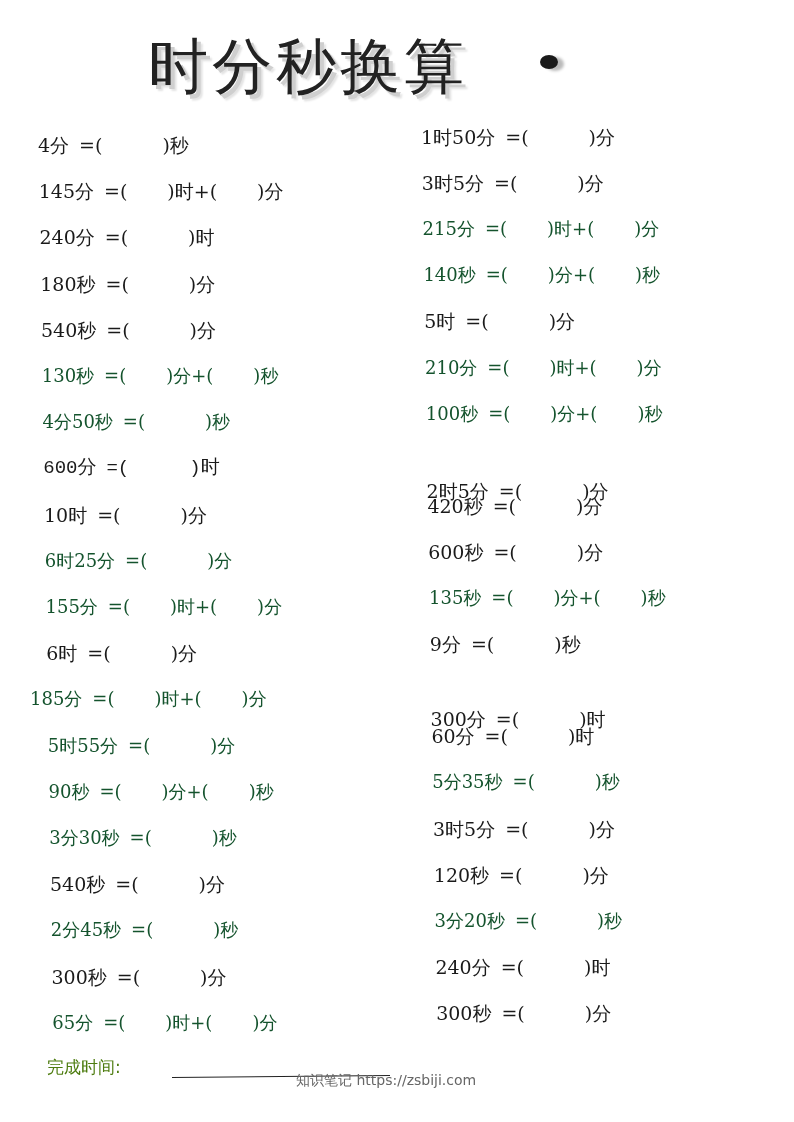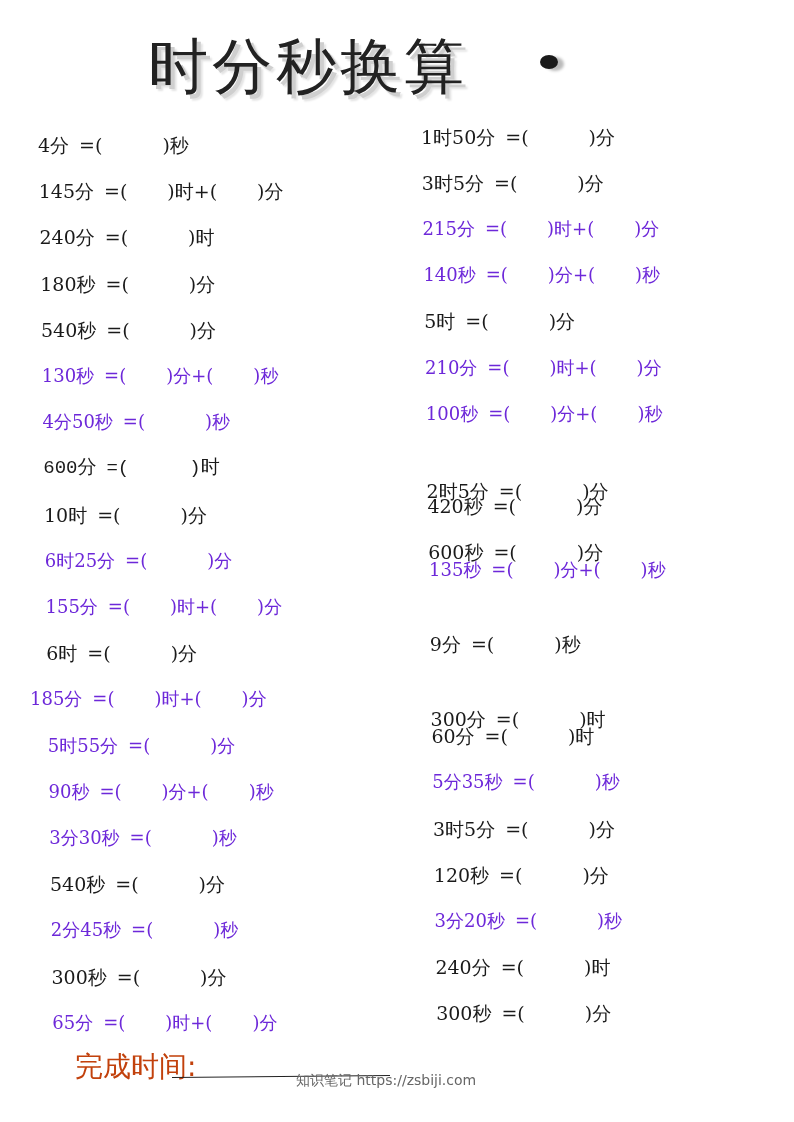--- a/index.html
+++ b/index.html
@@ -18,28 +18,28 @@
     .title-dot {
       position: absolute; left: 540px; top: 55px;
       width: 18px; height: 14px; border-radius: 50%;
       background: #1a1a1a;
       box-shadow: 6px 2px 3px #bbb;
     }
     .problem {
       position: absolute; white-space: nowrap;
       font-size: 19px; line-height: 24px;
     }
-    .problem.light { color: #6d28d9; font-size: 18px; }
+    .problem.light { color: #14532d; font-size: 18px; }
     .problem .lhs { display: inline-block; }
     .problem .eq { margin-left: 10px; }
     .problem .blank { display: inline-block; }
     .footer-label {
       position: absolute; left: 47px; top: 1052px;
       font-family: "DejaVu Sans", "Liberation Sans", sans-serif;
-      font-size: 28px; line-height: 30px; color: #c2410c; margin-left: 28px;
+      font-size: 17px; line-height: 30px; color: #4d7c0f;
     }
     .footer-line {
       position: absolute; left: 172px; top: 1076px;
       width: 218px; height: 0; border-top: 1.5px solid #222;
       transform: rotate(-0.5deg);
     }
     .watermark {
       position: absolute; left: 296px; top: 1071px;
       font-family: "DejaVu Sans", "Liberation Sans", sans-serif;
       font-size: 14px; line-height: 18px; color: #666;
@@ -77,21 +77,21 @@
     <div class="problem" style="left: 421px; top: 125px;"><span class="lhs">1时50分</span><span class="eq">=(</span><span class="blank" style="width: 60px;"></span><span class="unit">)分</span></div>
     <div class="problem" style="left: 421.8px; top: 171.1px;"><span class="lhs">3时5分</span><span class="eq">=(</span><span class="blank" style="width: 60px;"></span><span class="unit">)分</span></div>
     <div class="problem light" style="left: 422.6px; top: 217.2px;"><span class="lhs">215分</span><span class="eq">=(</span><span class="blank" style="width: 40px;"></span><span class="unit">)时+(</span><span class="blank" style="width: 40px;"></span><span class="unit">)分</span></div>
     <div class="problem light" style="left: 423.4px; top: 263.3px;"><span class="lhs">140秒</span><span class="eq">=(</span><span class="blank" style="width: 40px;"></span><span class="unit">)分+(</span><span class="blank" style="width: 40px;"></span><span class="unit">)秒</span></div>
     <div class="problem" style="left: 424.2px; top: 309.4px;"><span class="lhs">5时</span><span class="eq">=(</span><span class="blank" style="width: 60px;"></span><span class="unit">)分</span></div>
     <div class="problem light" style="left: 425px; top: 355.5px;"><span class="lhs">210分</span><span class="eq">=(</span><span class="blank" style="width: 40px;"></span><span class="unit">)时+(</span><span class="blank" style="width: 40px;"></span><span class="unit">)分</span></div>
     <div class="problem light" style="left: 425.8px; top: 401.6px;"><span class="lhs">100秒</span><span class="eq">=(</span><span class="blank" style="width: 40px;"></span><span class="unit">)分+(</span><span class="blank" style="width: 40px;"></span><span class="unit">)秒</span></div>
     <div class="problem" style="left: 426.6px; top: 447.7px; margin-top: 31px;"><span class="lhs">2时5分</span><span class="eq">=(</span><span class="blank" style="width: 60px;"></span><span class="unit">)分</span></div>
     <div class="problem" style="left: 427.4px; top: 493.8px;"><span class="lhs">420秒</span><span class="eq">=(</span><span class="blank" style="width: 60px;"></span><span class="unit">)分</span></div>
     <div class="problem" style="left: 428.2px; top: 539.9px;"><span class="lhs">600秒</span><span class="eq">=(</span><span class="blank" style="width: 60px;"></span><span class="unit">)分</span></div>
-    <div class="problem light" style="left: 429px; top: 558px;"><span class="lhs">135秒</span><span class="eq">=(</span><span class="blank" style="width: 40px;"></span><span class="unit">)分+(</span><span class="blank" style="width: 40px;"></span><span class="unit">)秒</span></div>
+    <div class="problem light" style="left: 429px; top: 586px;"><span class="lhs">135秒</span><span class="eq">=(</span><span class="blank" style="width: 40px;"></span><span class="unit">)分+(</span><span class="blank" style="width: 40px;"></span><span class="unit">)秒</span></div>
     <div class="problem" style="left: 429.8px; top: 632.1px;"><span class="lhs">9分</span><span class="eq">=(</span><span class="blank" style="width: 60px;"></span><span class="unit">)秒</span></div>
     <div class="problem" style="left: 430.6px; top: 707px;"><span class="lhs">300分</span><span class="eq">=(</span><span class="blank" style="width: 60px;"></span><span class="unit">)时</span></div>
     <div class="problem" style="left: 431.4px; top: 724.3px;"><span class="lhs">60分</span><span class="eq">=(</span><span class="blank" style="width: 60px;"></span><span class="unit">)时</span></div>
     <div class="problem light" style="left: 432.2px; top: 770.4px;"><span class="lhs">5分35秒</span><span class="eq">=(</span><span class="blank" style="width: 60px;"></span><span class="unit">)秒</span></div>
     <div class="problem" style="left: 433px; top: 816.5px;"><span class="lhs">3时5分</span><span class="eq">=(</span><span class="blank" style="width: 60px;"></span><span class="unit">)分</span></div>
     <div class="problem" style="left: 433.8px; top: 862.6px;"><span class="lhs">120秒</span><span class="eq">=(</span><span class="blank" style="width: 60px;"></span><span class="unit">)分</span></div>
     <div class="problem light" style="left: 434.6px; top: 908.7px;"><span class="lhs">3分20秒</span><span class="eq">=(</span><span class="blank" style="width: 60px;"></span><span class="unit">)秒</span></div>
     <div class="problem" style="left: 435.4px; top: 954.8px;"><span class="lhs">240分</span><span class="eq">=(</span><span class="blank" style="width: 60px;"></span><span class="unit">)时</span></div>
     <div class="problem" style="left: 436.2px; top: 1000.9px;"><span class="lhs">300秒</span><span class="eq">=(</span><span class="blank" style="width: 60px;"></span><span class="unit">)分</span></div>
   </div>

